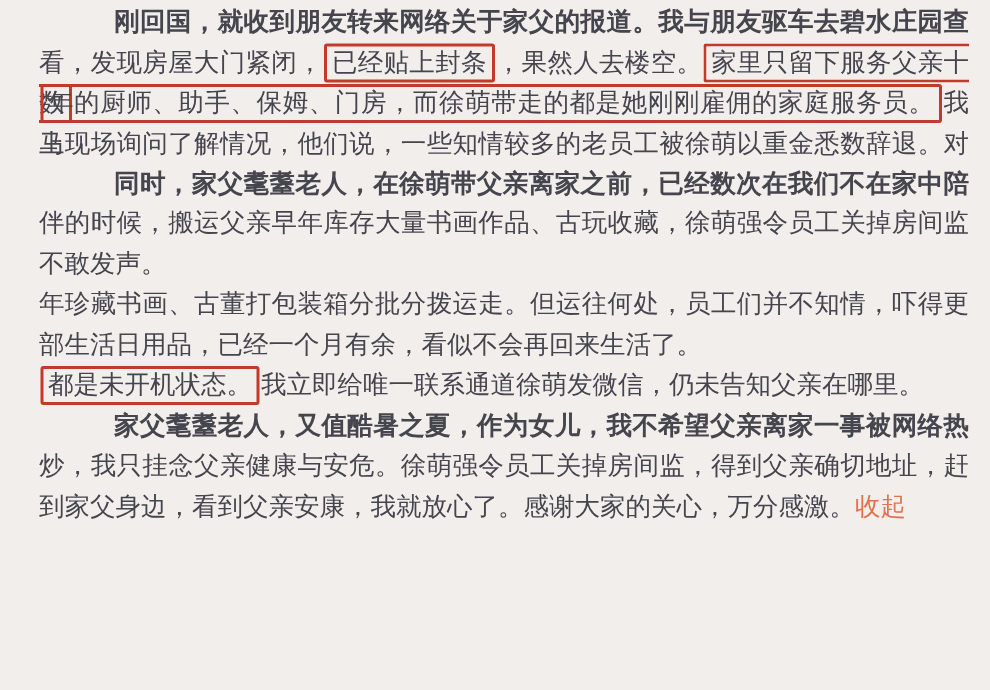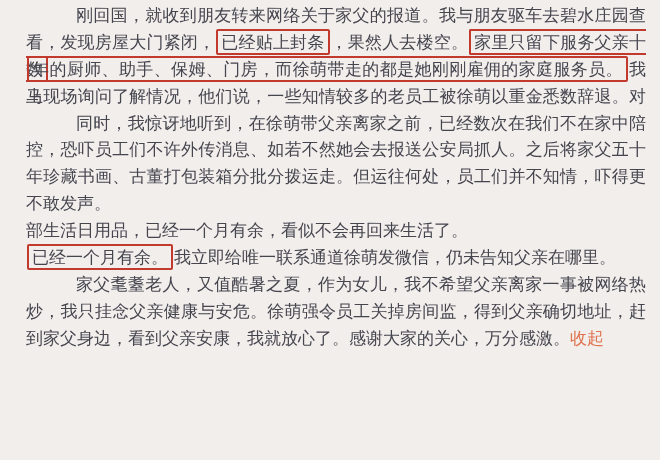--- a/index.html
+++ b/index.html
@@ -23,44 +23,44 @@
   .line{
     height:26.9px;
     line-height:26.9px;
     font-size:17px;
     color:var(--fg);
     text-align:justify;
     text-align-last:left;
     white-space:normal;
   }
   .line.fill{ text-align-last:justify; }
-  .line.indent{ padding-left:50px; }
+  .line.indent{ padding-left:50px;font-weight:bold; }
   .redbox{
     border:2px solid var(--box);
     border-radius:2px;
     padding:1px 3px;
     margin:18px 1px;
   }
   .collapse{
     color:var(--link);
     cursor:pointer;
   }
 </style>
 </head>
 <body>
 
 <div class="page">
   <div id="doc">
       <div class="line indent fill"><span>刚回国，就收到朋友转来网络关于家父的报道。我与朋友驱车去碧水庄园查</span></div>
       <div class="line fill"><span>看，发现房屋大门紧闭，</span><span class="redbox">已经贴上封条</span><span>，果然人去楼空。</span><span class="redbox">家里只留下服务父亲十数</span></div>
       <div class="line fill"><span class="redbox">年的厨师、助手、保姆、门房，而徐萌带走的都是她刚刚雇佣的家庭服务员。</span><span>我马</span></div>
       <div class="line fill"><span>上现场询问了解情况，他们说，一些知情较多的老员工被徐萌以重金悉数辞退。对</span></div>
-      <div class="line indent fill"><span>同时，我惊讶地听到，在徐萌带父亲离家之前，已经数次在我们不在家中陪</span></div>
-      <div class="line fill"><span>控，恐吓员工们不许外传消息、如若不然她会去报送公安局抓人。之后将家父五十</span></div>
+      <div class="line indent fill"><span>同时，家父耄耋老人，在徐萌带父亲离家之前，已经数次在我们不在家中陪</span></div>
+      <div class="line fill"><span>伴的时候，搬运父亲早年库存大量书画作品、古玩收藏，徐萌强令员工关掉房间监</span></div>
+      <div class="line"><span>不敢发声。</span></div>
       <div class="line fill"><span>年珍藏书画、古董打包装箱分批分拨运走。但运往何处，员工们并不知情，吓得更</span></div>
-      <div class="line"><span>不敢发声。</span></div>
       <div class="line"><span>部生活日用品，已经一个月有余，看似不会再回来生活了。</span></div>
-      <div class="line"><span class="redbox">已经一个月有余。</span><span>我立即给唯一联系通道徐萌发微信，仍未告知父亲在哪里。</span></div>
+      <div class="line"><span class="redbox">都是未开机状态。</span><span>我立即给唯一联系通道徐萌发微信，仍未告知父亲在哪里。</span></div>
       <div class="line indent fill"><span>家父耄耋老人，又值酷暑之夏，作为女儿，我不希望父亲离家一事被网络热</span></div>
       <div class="line fill"><span>炒，我只挂念父亲健康与安危。徐萌强令员工关掉房间监，得到父亲确切地址，赶</span></div>
       <div class="line"><span>到家父身边，看到父亲安康，我就放心了。感谢大家的关心，万分感激。</span><span class="collapse">收起</span></div>
     </div>
 </div>
 
 </body></html>

